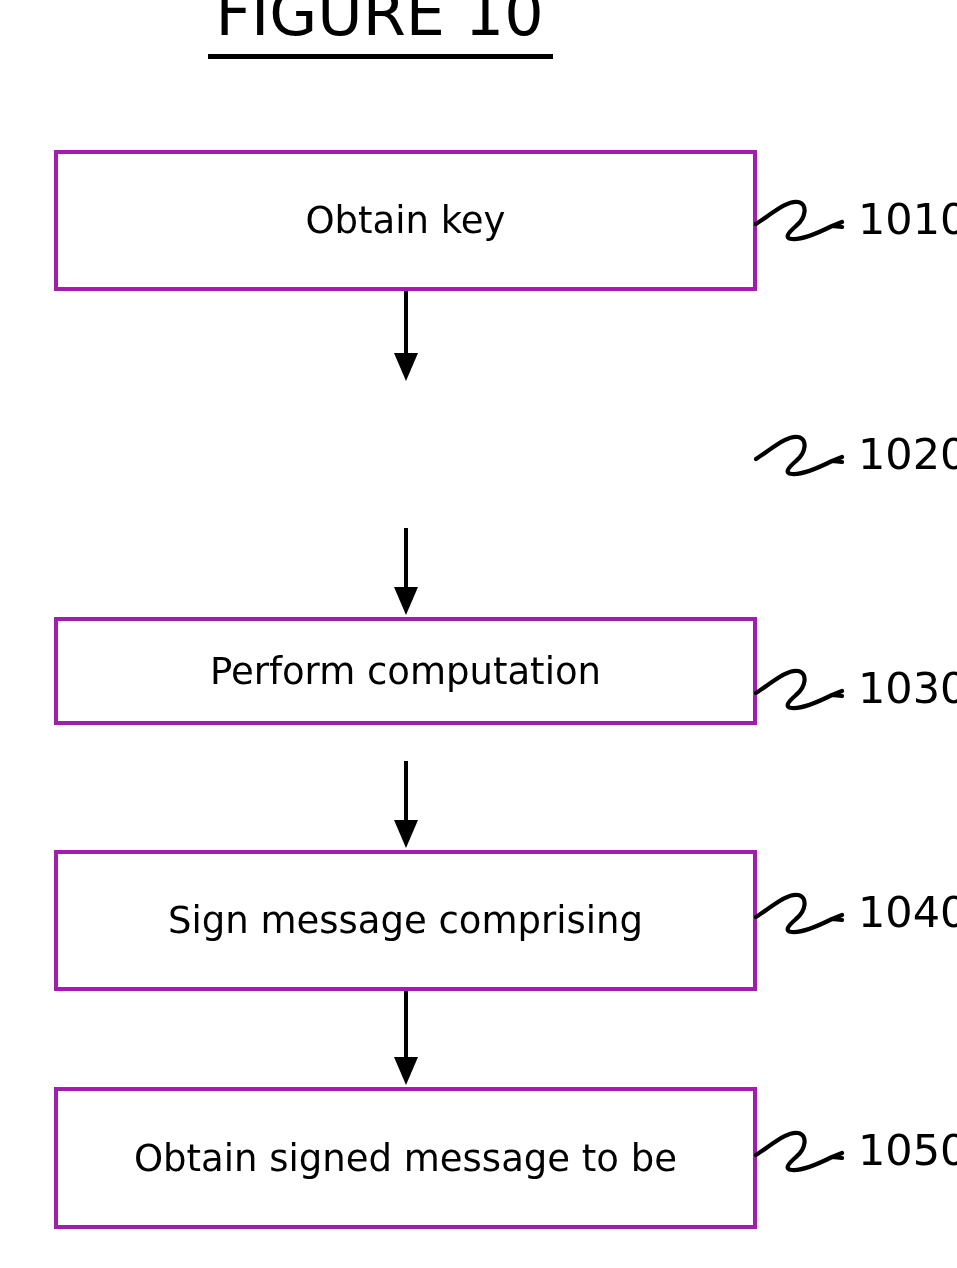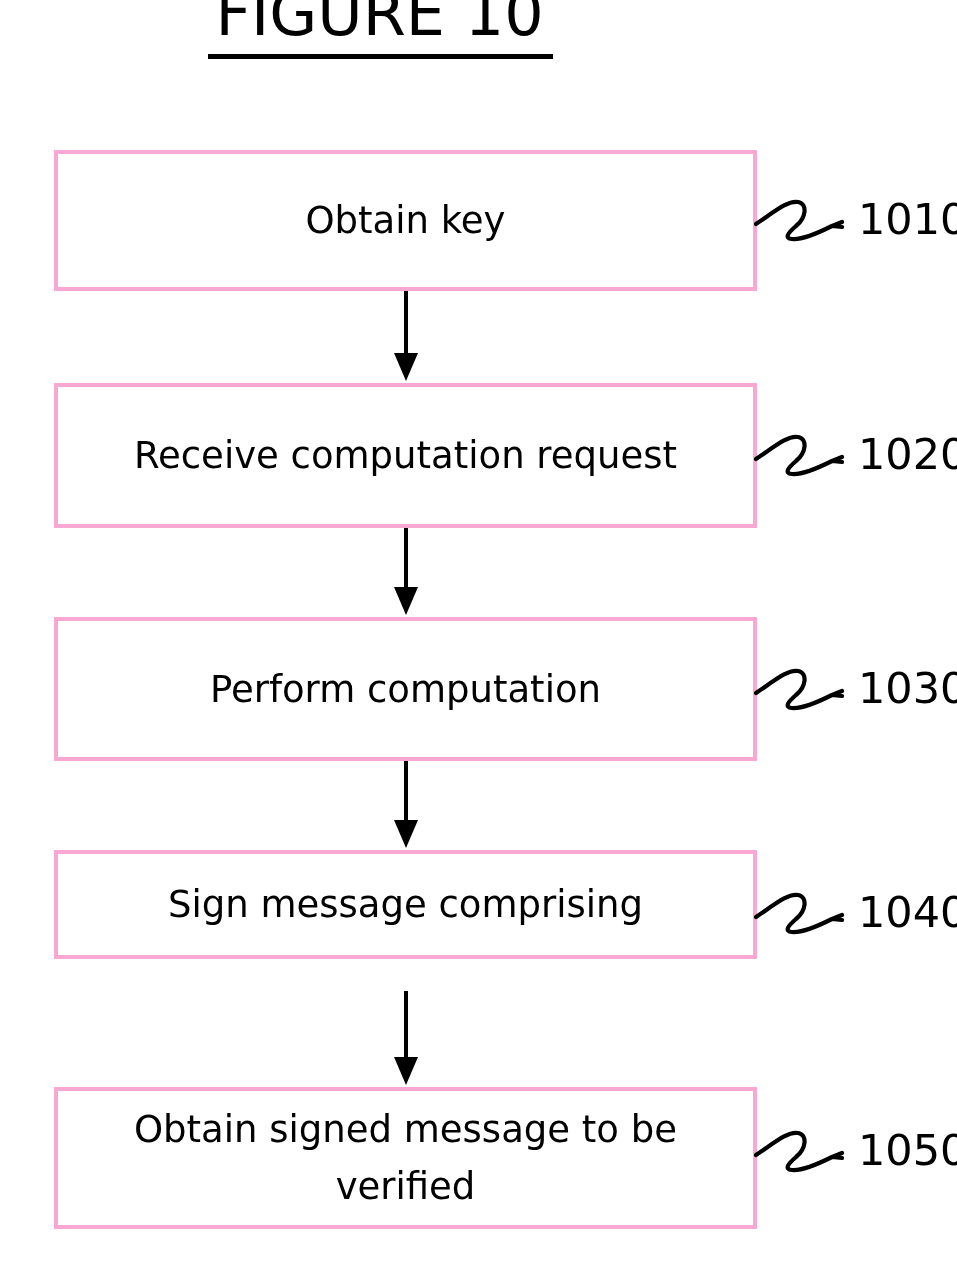--- a/index.html
+++ b/index.html
@@ -46,38 +46,38 @@
     height: 5px;
     background: #000000;
   }
 
   
   .flow-box {
     position: absolute;
     left: 42px;
     width: 703px;
     box-sizing: border-box;
-    border: 4px solid #f9a8d4;
+    border: 4px solid #a21caf;
     background: #ffffff;
     display: flex;
     align-items: center;
     justify-content: center;
     text-align: center;
   }
   .flow-box-label {
     font-size: 37px;
     line-height: 57px;
     font-weight: 400;
     padding: 0 22px;
   }
 
   #box-1010 { top: 150px; height: 141px; }
   #box-1020 { top: 383px; height: 145px; }
-  #box-1030 { top: 617px; height: 144px; }
-  #box-1040 { top: 850px; height: 109px; }
+  #box-1030 { top: 617px; height: 108px; }
+  #box-1040 { top: 850px; height: 141px; }
   #box-1050 { top: 1087px; height: 142px; }
 
   
   .flow-arrow {
     position: absolute;
     left: 377px;
     width: 34px;
   }
   #arrow-1 { top: 291px; height: 92px; }
   #arrow-2 { top: 528px; height: 89px; }
@@ -129,25 +129,20 @@
   <svg class="ref-leader" id="leader-1010" viewBox="0 0 112 64">
     <path d="M2 38 C 20 26, 34 14, 44 16 C 54 18, 52 32, 42 40 C 34 47, 30 52, 38 53 C 48 54, 66 46, 78 40 L 88 36 M 78 40 L 88 41" fill="none" stroke="#000000" stroke-width="4.2" stroke-linecap="round" stroke-linejoin="round"></path>
   </svg>
   <div class="ref-number" id="ref-1010">1010</div>
 
   <svg class="flow-arrow" id="arrow-1" viewBox="0 0 34 92" preserveAspectRatio="none">
     <line x1="17" y1="0" x2="17" y2="70" stroke="#000000" stroke-width="4"></line>
     <polygon points="17,90 5,62 29,62" fill="#000000"></polygon>
   </svg>
 
-  <div class="flow-box" id="box-1020">
-    <div class="flow-box-label">
-      <span>Receive computation request</span>
-    </div>
-  </div>
   <svg class="ref-leader" id="leader-1020" viewBox="0 0 112 64">
     <path d="M2 38 C 20 26, 34 14, 44 16 C 54 18, 52 32, 42 40 C 34 47, 30 52, 38 53 C 48 54, 66 46, 78 40 L 88 36 M 78 40 L 88 41" fill="none" stroke="#000000" stroke-width="4.2" stroke-linecap="round" stroke-linejoin="round"></path>
   </svg>
   <div class="ref-number" id="ref-1020">1020</div>
 
   <svg class="flow-arrow" id="arrow-2" viewBox="0 0 34 89" preserveAspectRatio="none">
     <line x1="17" y1="0" x2="17" y2="67" stroke="#000000" stroke-width="4"></line>
     <polygon points="17,87 5,59 29,59" fill="#000000"></polygon>
   </svg>
 
@@ -177,21 +172,20 @@
   <div class="ref-number" id="ref-1040">1040</div>
 
   <svg class="flow-arrow" id="arrow-4" viewBox="0 0 34 96" preserveAspectRatio="none">
     <line x1="17" y1="0" x2="17" y2="73" stroke="#000000" stroke-width="4"></line>
     <polygon points="17,94 5,66 29,66" fill="#000000"></polygon>
   </svg>
 
   <div class="flow-box" id="box-1050">
     <div class="flow-box-label">
       <span>Obtain signed message to be</span><br>
-      <span>verified</span>
     </div>
   </div>
   <svg class="ref-leader" id="leader-1050" viewBox="0 0 112 64">
     <path d="M2 38 C 20 26, 34 14, 44 16 C 54 18, 52 32, 42 40 C 34 47, 30 52, 38 53 C 48 54, 66 46, 78 40 L 88 36 M 78 40 L 88 41" fill="none" stroke="#000000" stroke-width="4.2" stroke-linecap="round" stroke-linejoin="round"></path>
   </svg>
   <div class="ref-number" id="ref-1050">1050</div>
 
 </div>
 
 </body></html>

